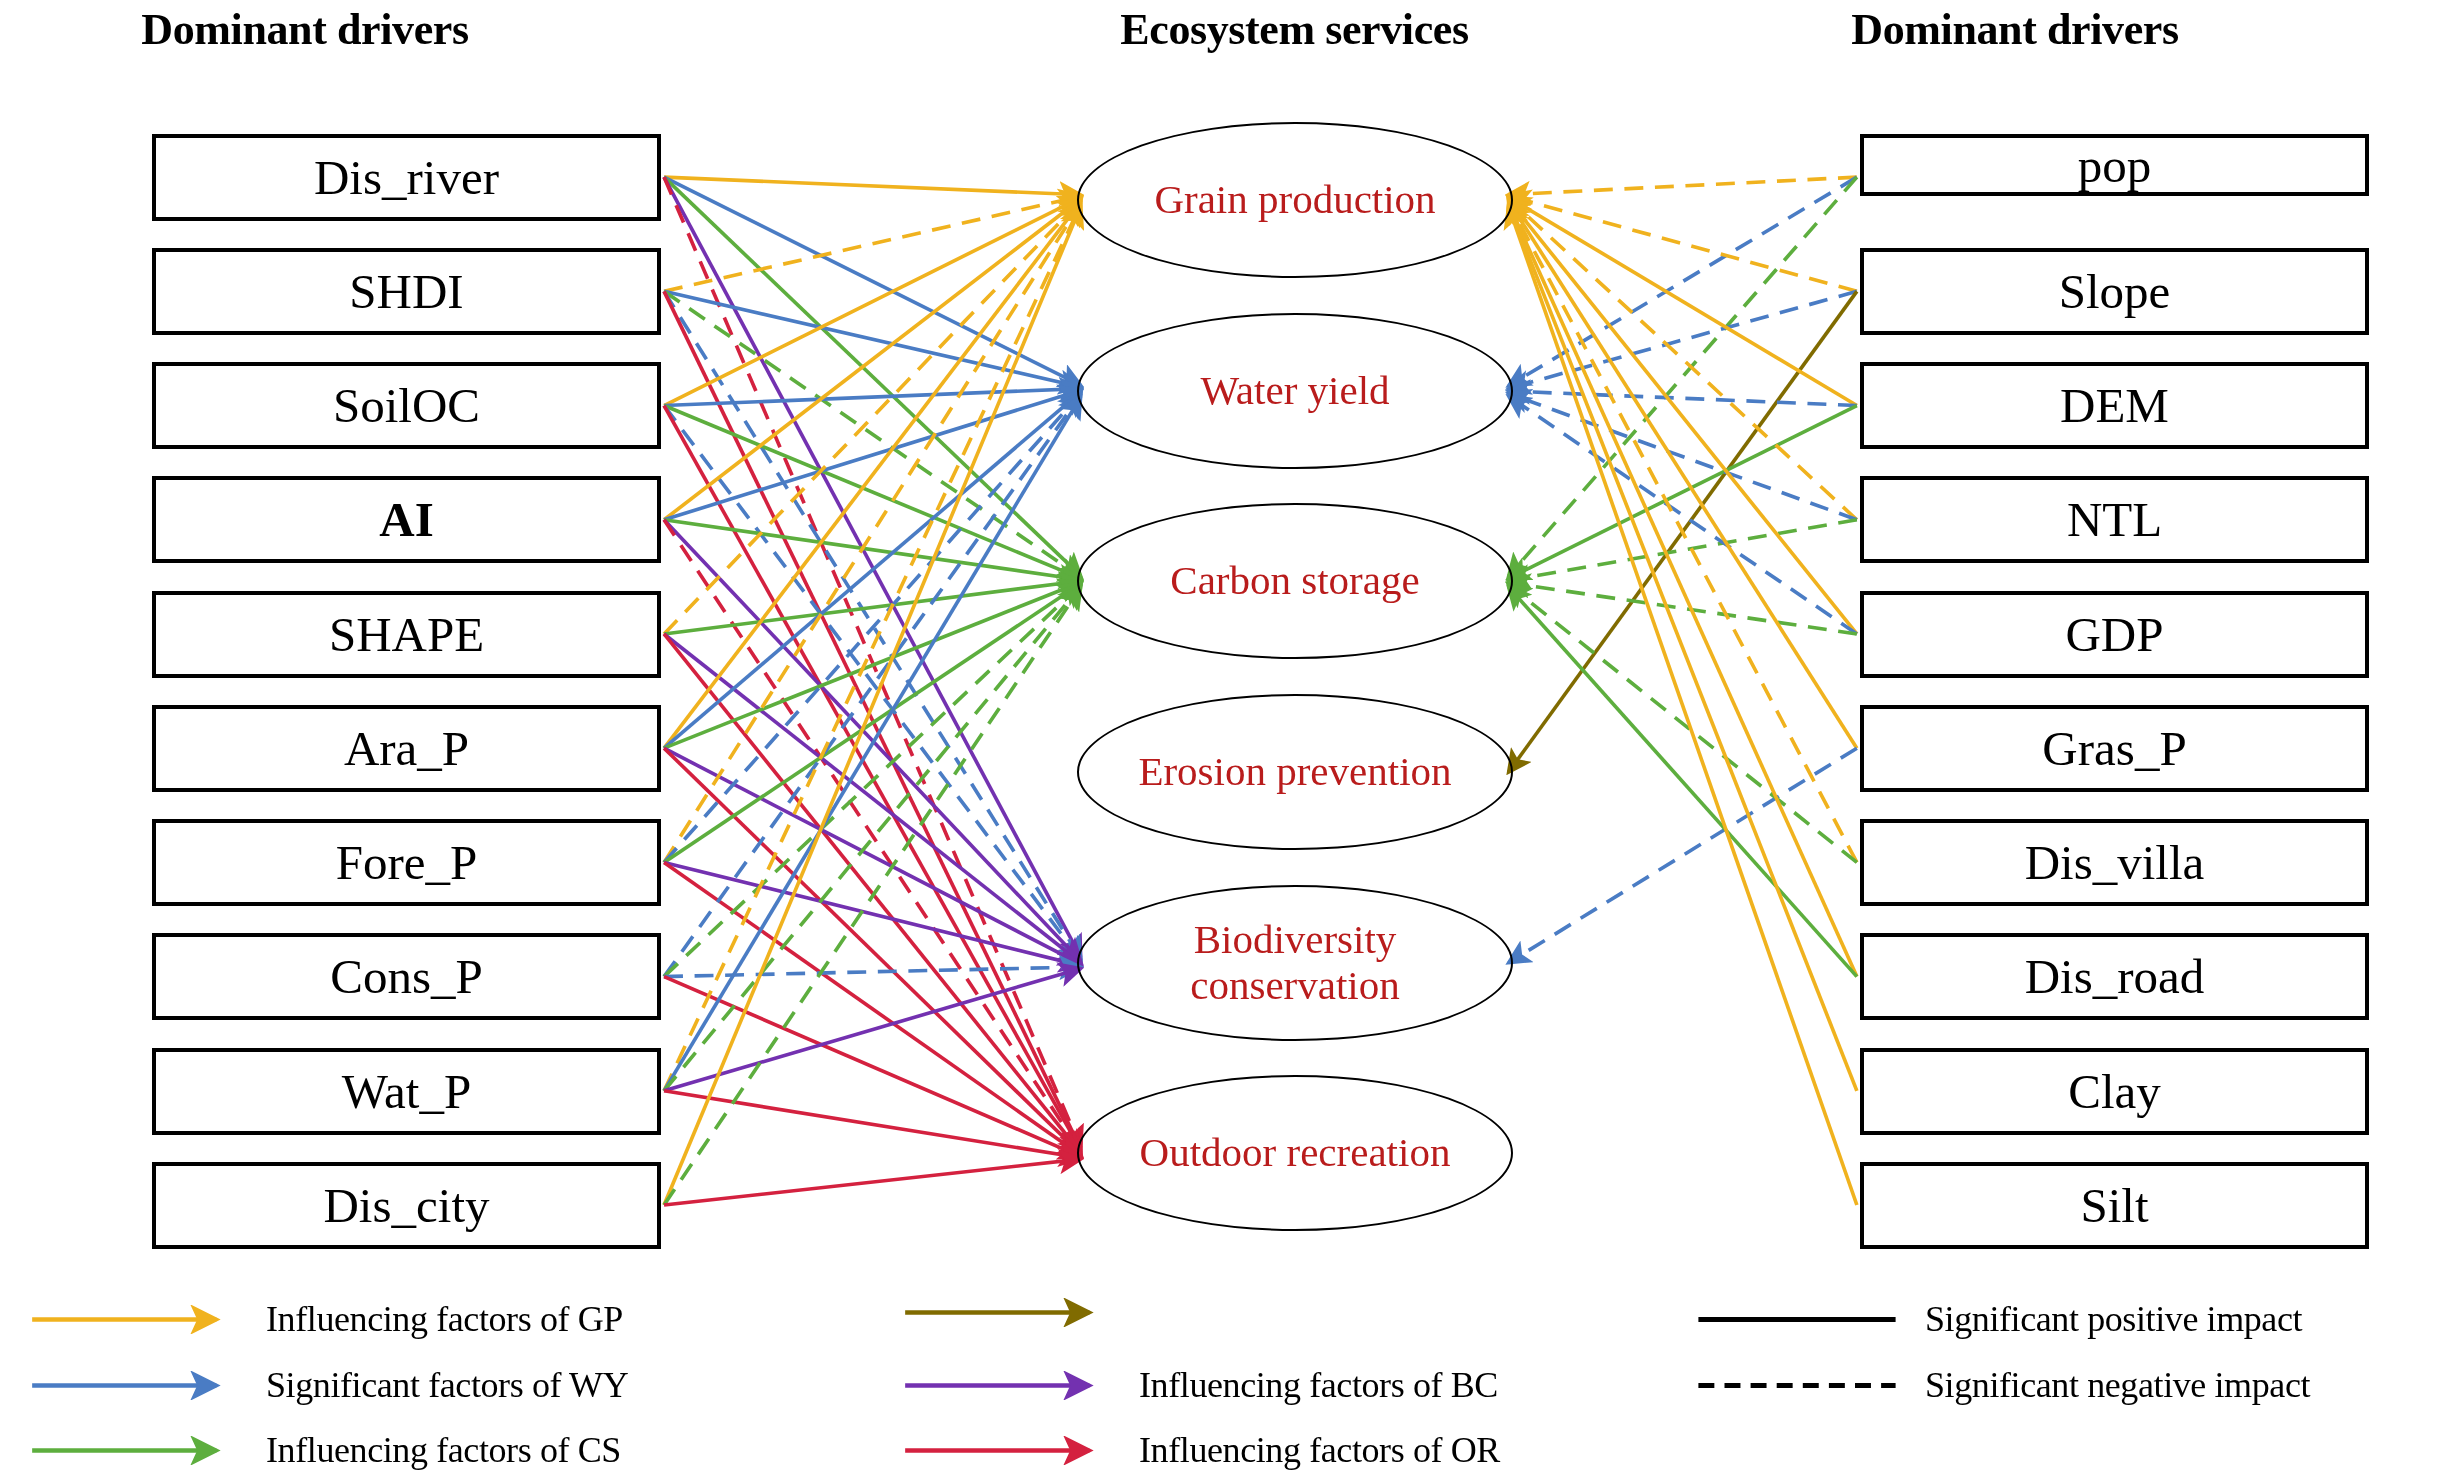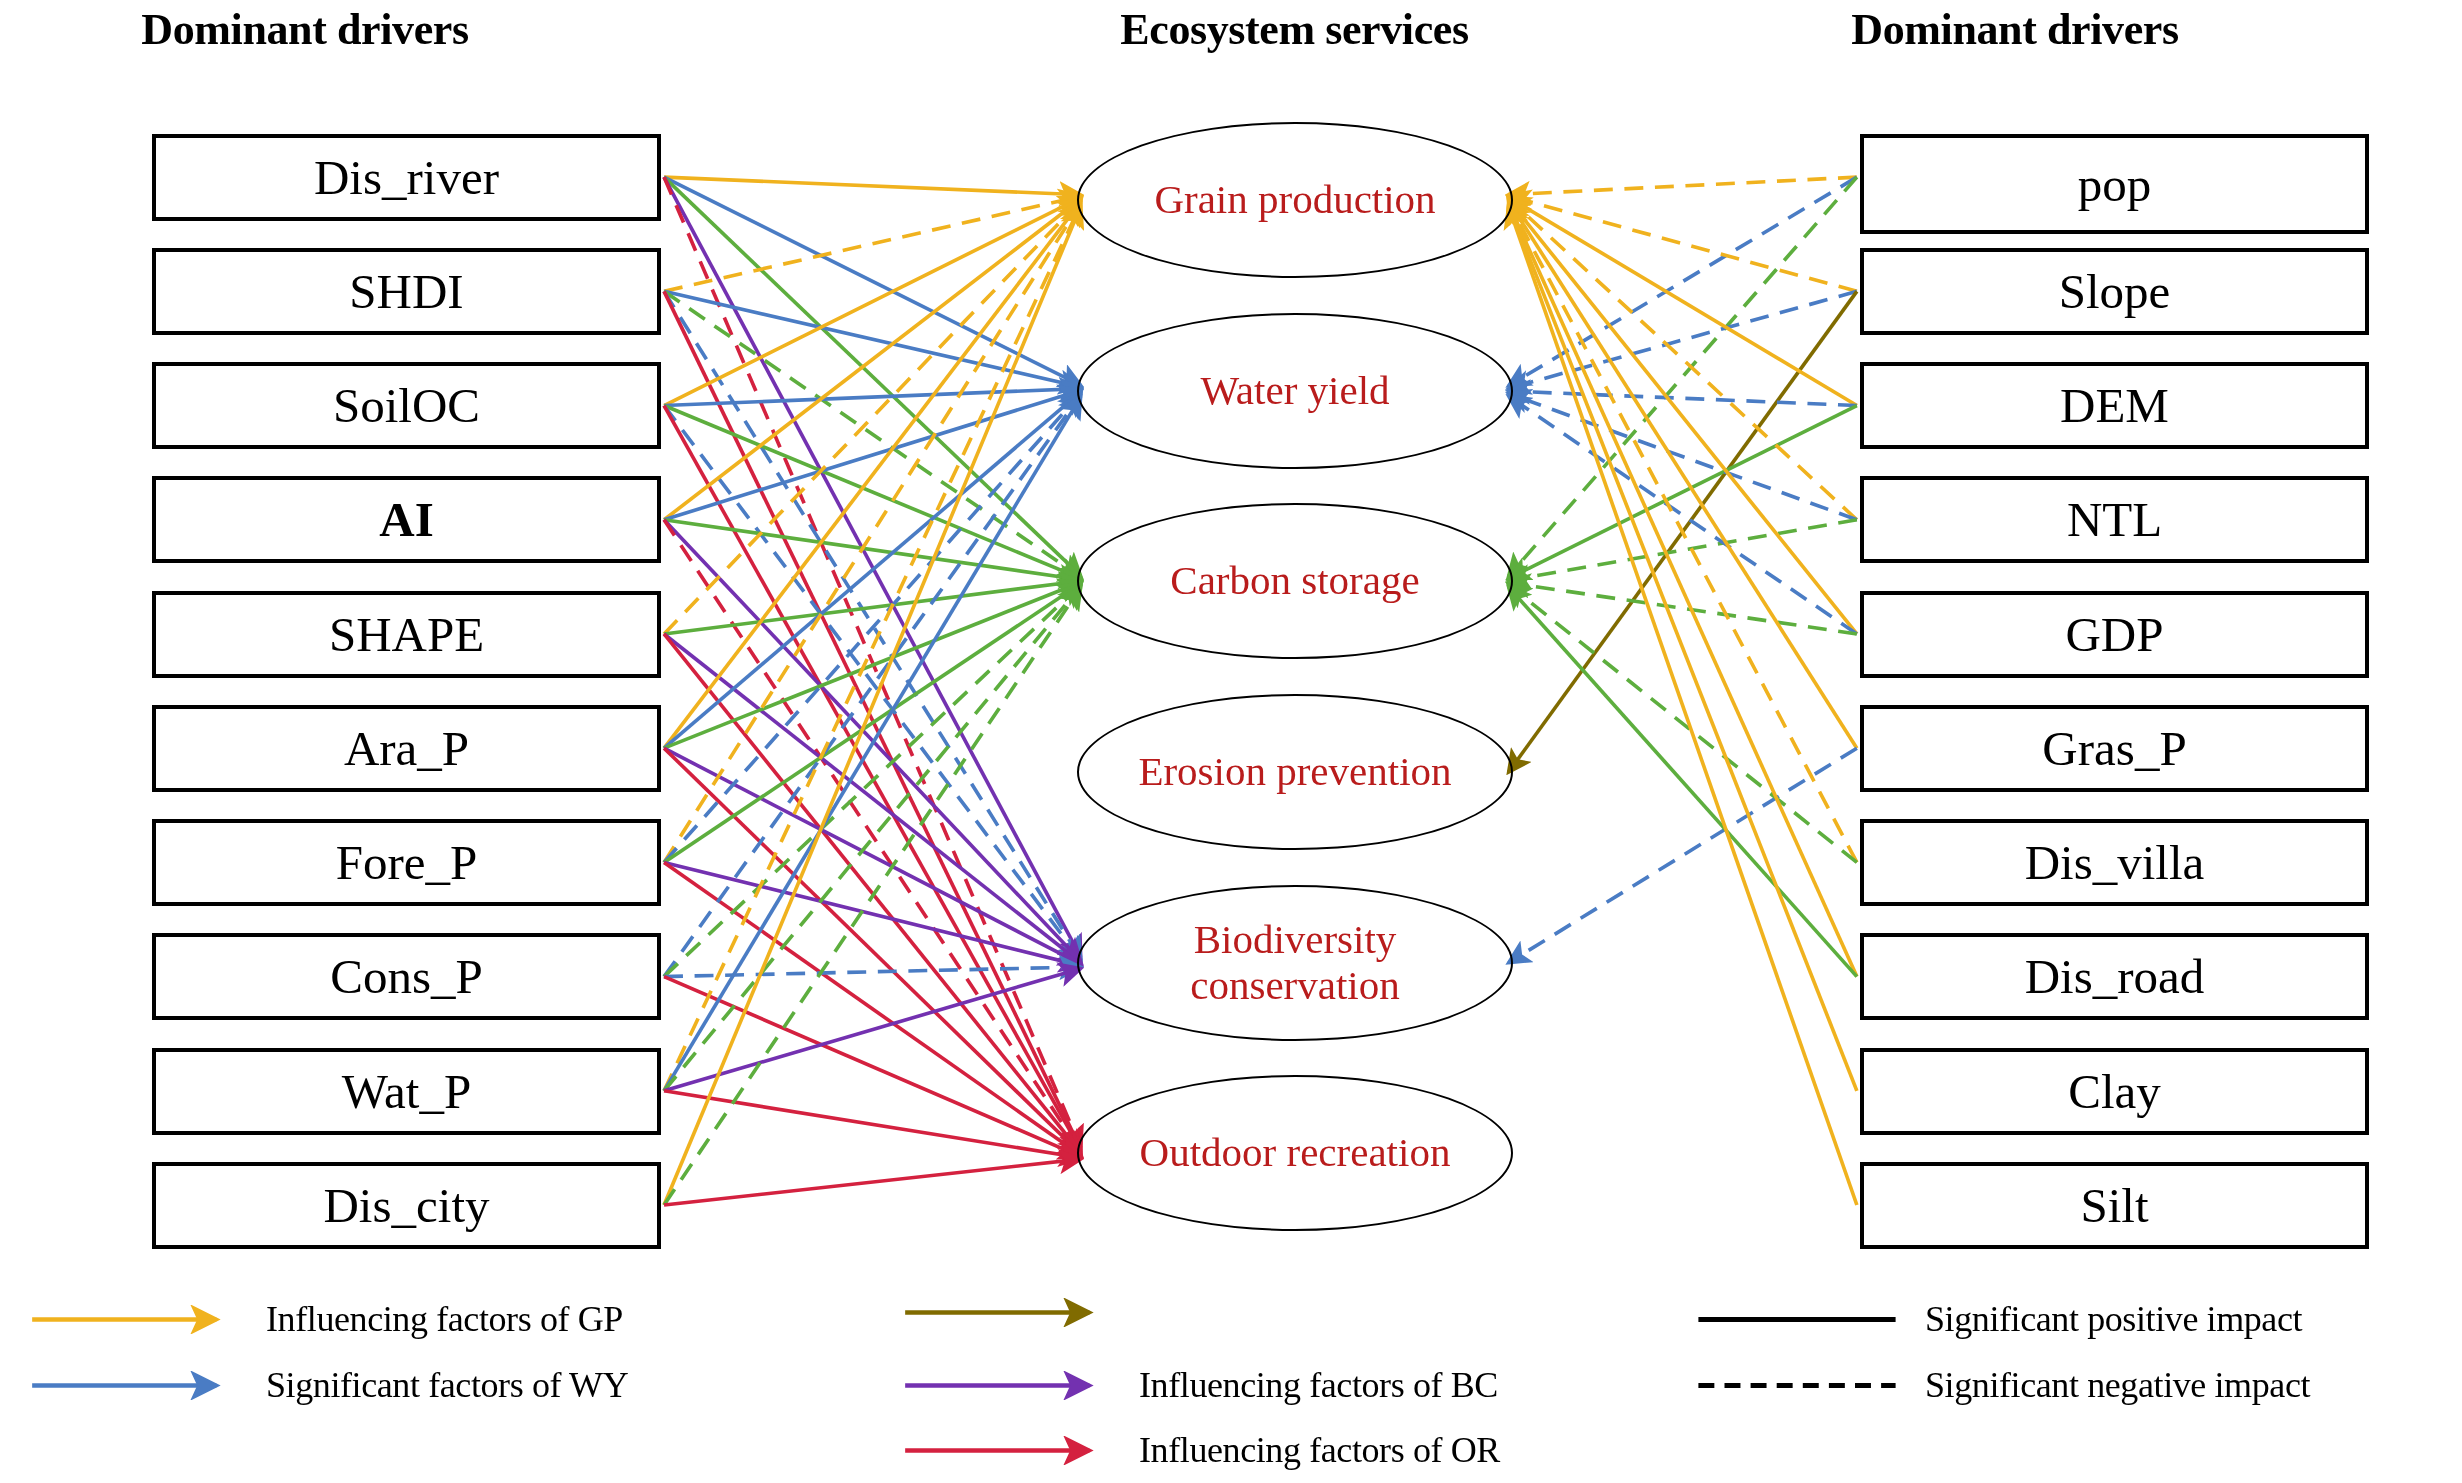--- a/index.html
+++ b/index.html
@@ -168,21 +168,21 @@
         <span style="display: block; width: 88%;">Erosion prevention</span>
       </div>
       <div class="node-ellipse" style="left: 1077px; top: 885px; width: 436px; height: 156px;">
         <span style="display: block; width: 88%;">Biodiversity conservation</span>
       </div>
       <div class="node-ellipse" style="left: 1077px; top: 1075px; width: 436px; height: 156px;">
         <span style="display: block; width: 88%;">Outdoor recreation</span>
       </div>
     </div>
   <div id="right-col">
-      <div class="node-box" style="left: 1860px; top: 134px; width: 509px; height: 100px;">
+      <div class="node-box" style="left: 1860px; top: 134px; width: 509px; height: 62px;">
         <span>pop</span>
       </div>
       <div class="node-box" style="left: 1860px; top: 248px; width: 509px; height: 87px;">
         <span>Slope</span>
       </div>
       <div class="node-box" style="left: 1860px; top: 362px; width: 509px; height: 87px;">
         <span>DEM</span>
       </div>
       <div class="node-box" style="left: 1860px; top: 476px; width: 509px; height: 87px;">
         <span>NTL</span>
@@ -223,20 +223,31 @@
         <svg class="lg-swatch" viewBox="0 0 300 40" width="218" height="29">
           <defs>
             <marker id="lgm1" markerWidth="7" markerHeight="7" refX="6" refY="3.5" orient="auto" markerUnits="strokeWidth">
               <path d="M0,0 L7,3.5 L0,7 L1.6,3.5 Z" fill="#4A7CC4"></path>
             </marker>
           </defs>
           <line x1="4" y1="20" x2="258" y2="20" stroke="#4A7CC4" stroke-width="6" marker-end="url(#lgm1)"></line>
         </svg>
         <span class="lg-text">Significant factors of WY</span>
       </div>
+      <div class="lg-item" style="left: 29px; top: 141px;">
+        <svg class="lg-swatch" viewBox="0 0 300 40" width="218" height="29">
+          <defs>
+            <marker id="lgm2" markerWidth="7" markerHeight="7" refX="6" refY="3.5" orient="auto" markerUnits="strokeWidth">
+              <path d="M0,0 L7,3.5 L0,7 L1.6,3.5 Z" fill="#5DAE3E"></path>
+            </marker>
+          </defs>
+          <line x1="4" y1="20" x2="258" y2="20" stroke="#5DAE3E" stroke-width="6" marker-end="url(#lgm2)"></line>
+        </svg>
+        <span class="lg-text">Influencing factors of CS</span>
+      </div>
       <div class="lg-item" style="left: 902px; top: 10.2px;">
         <svg class="lg-swatch" viewBox="0 0 300 40" width="218" height="29">
           <defs>
             <marker id="lgm3" markerWidth="7" markerHeight="7" refX="6" refY="3.5" orient="auto" markerUnits="strokeWidth">
               <path d="M0,0 L7,3.5 L0,7 L1.6,3.5 Z" fill="#806B00"></path>
             </marker>
           </defs>
           <line x1="4" y1="20" x2="258" y2="20" stroke="#806B00" stroke-width="6" marker-end="url(#lgm3)"></line>
         </svg>
       </div>

